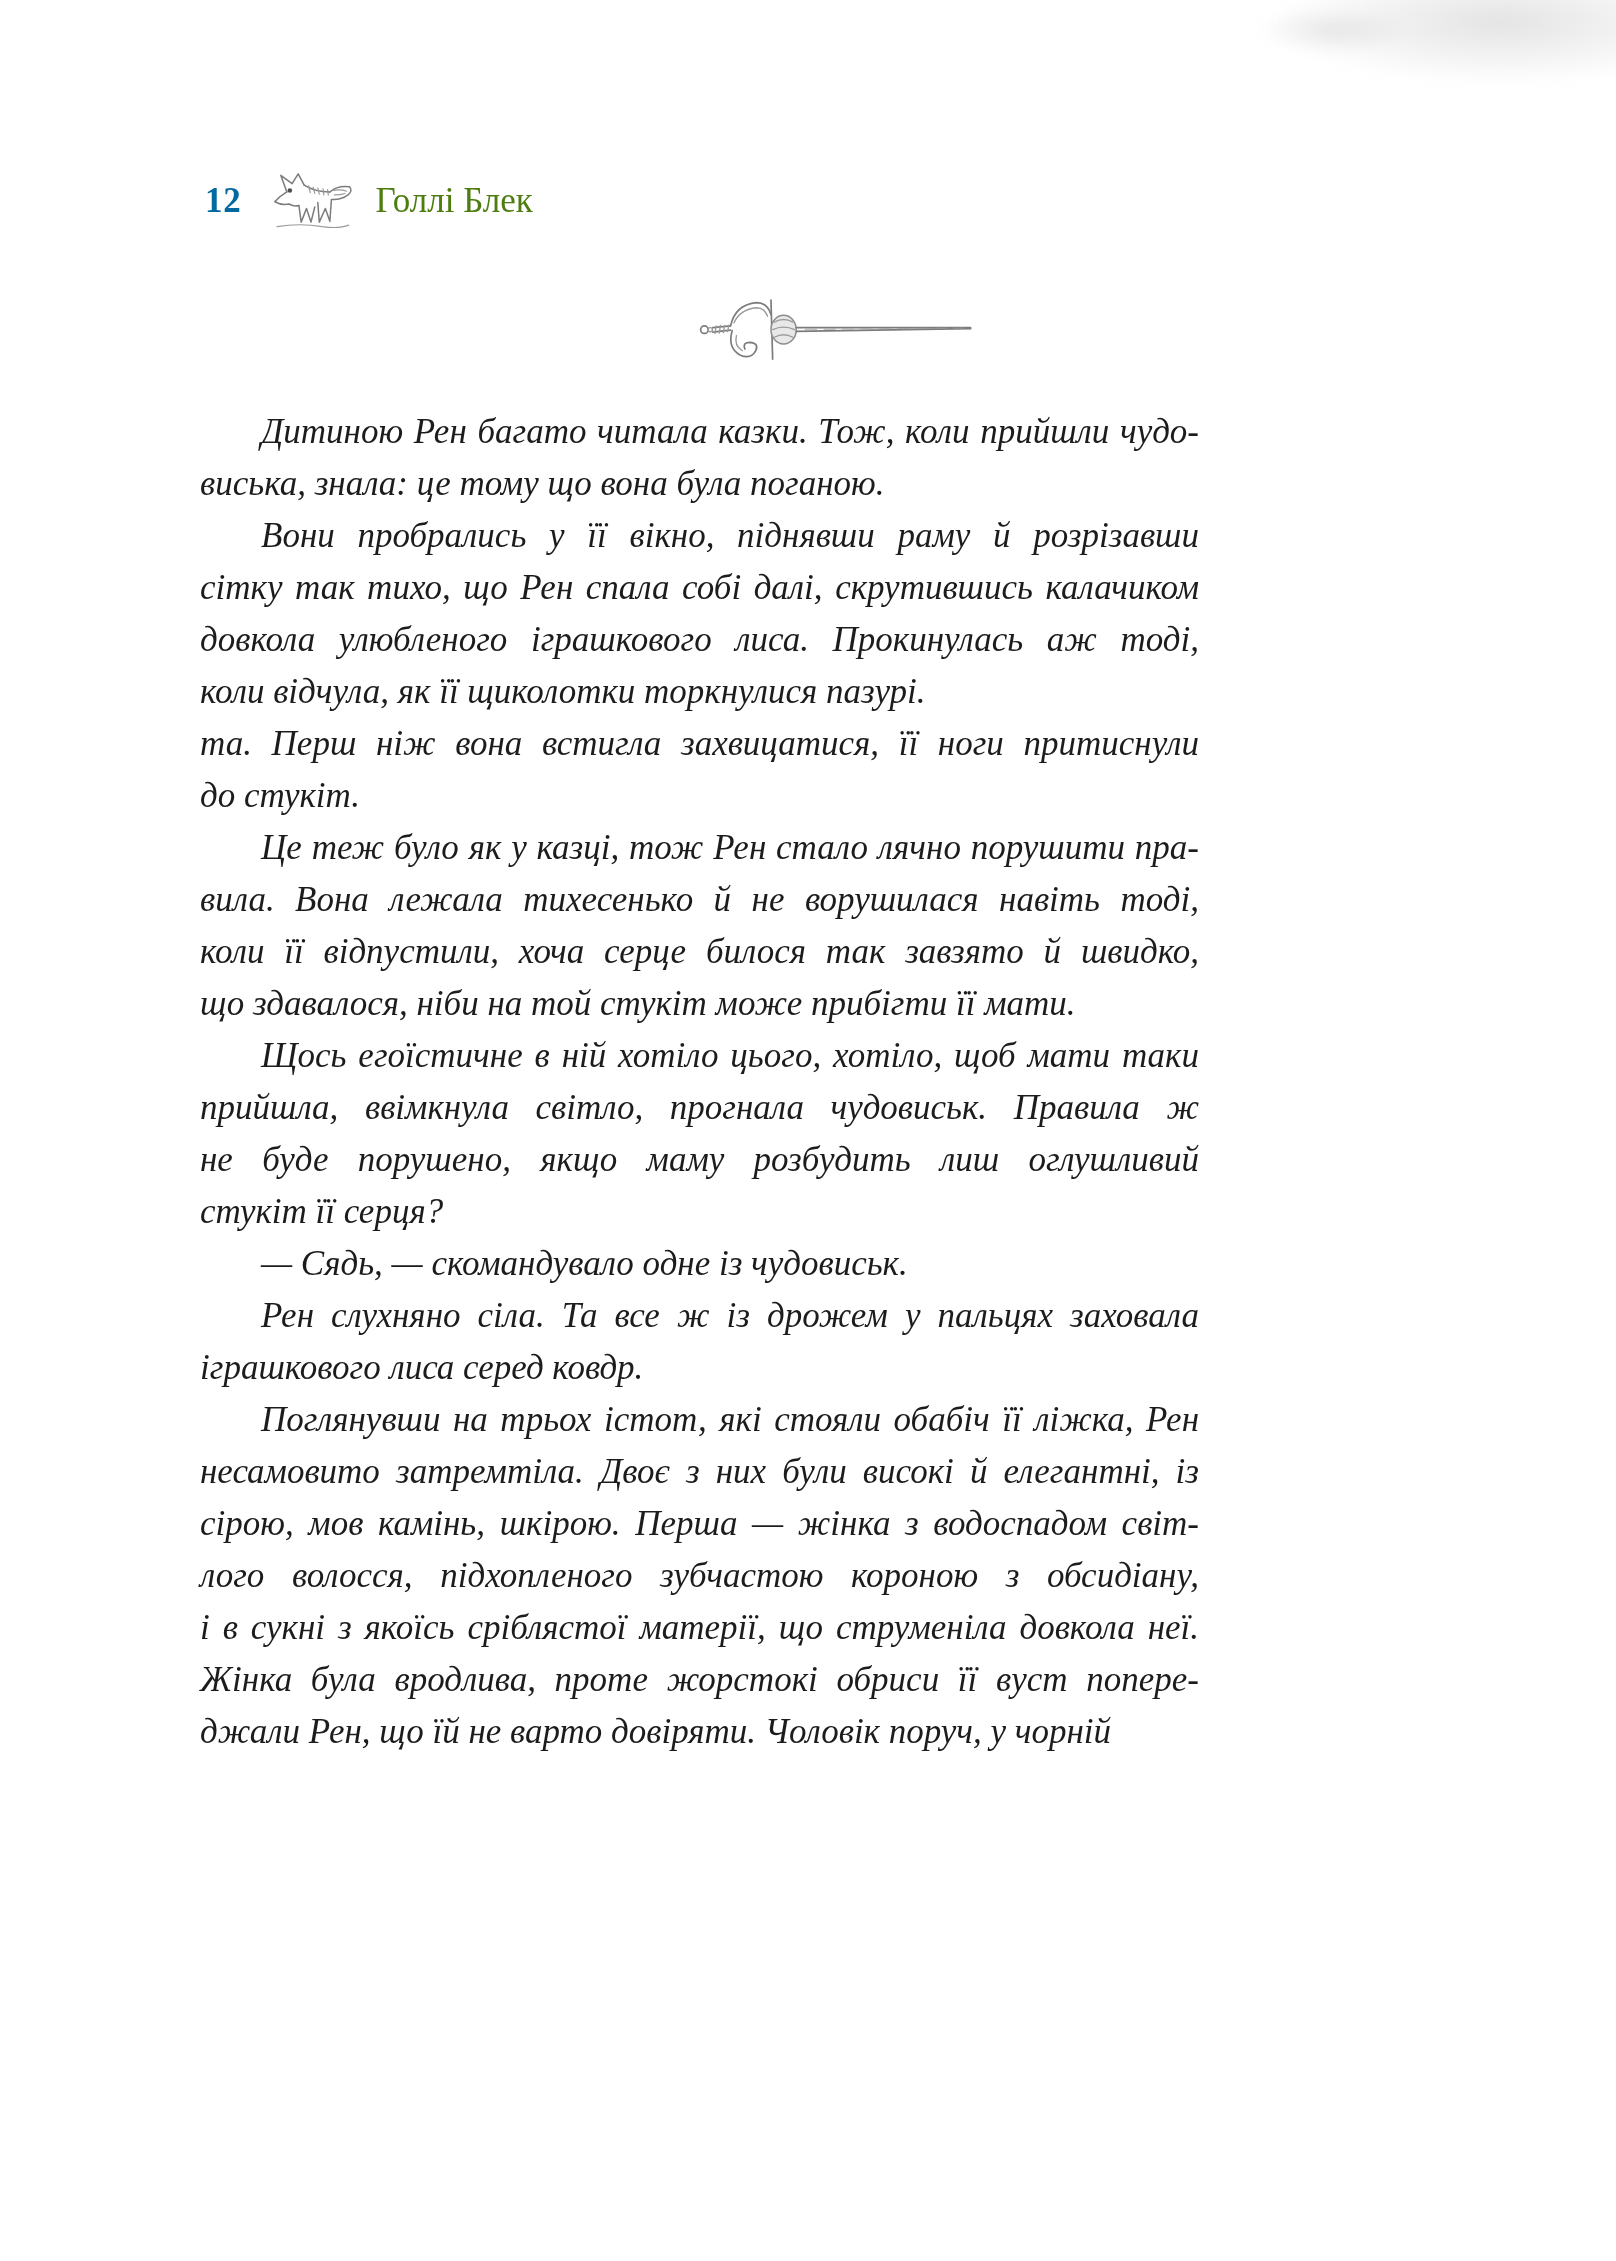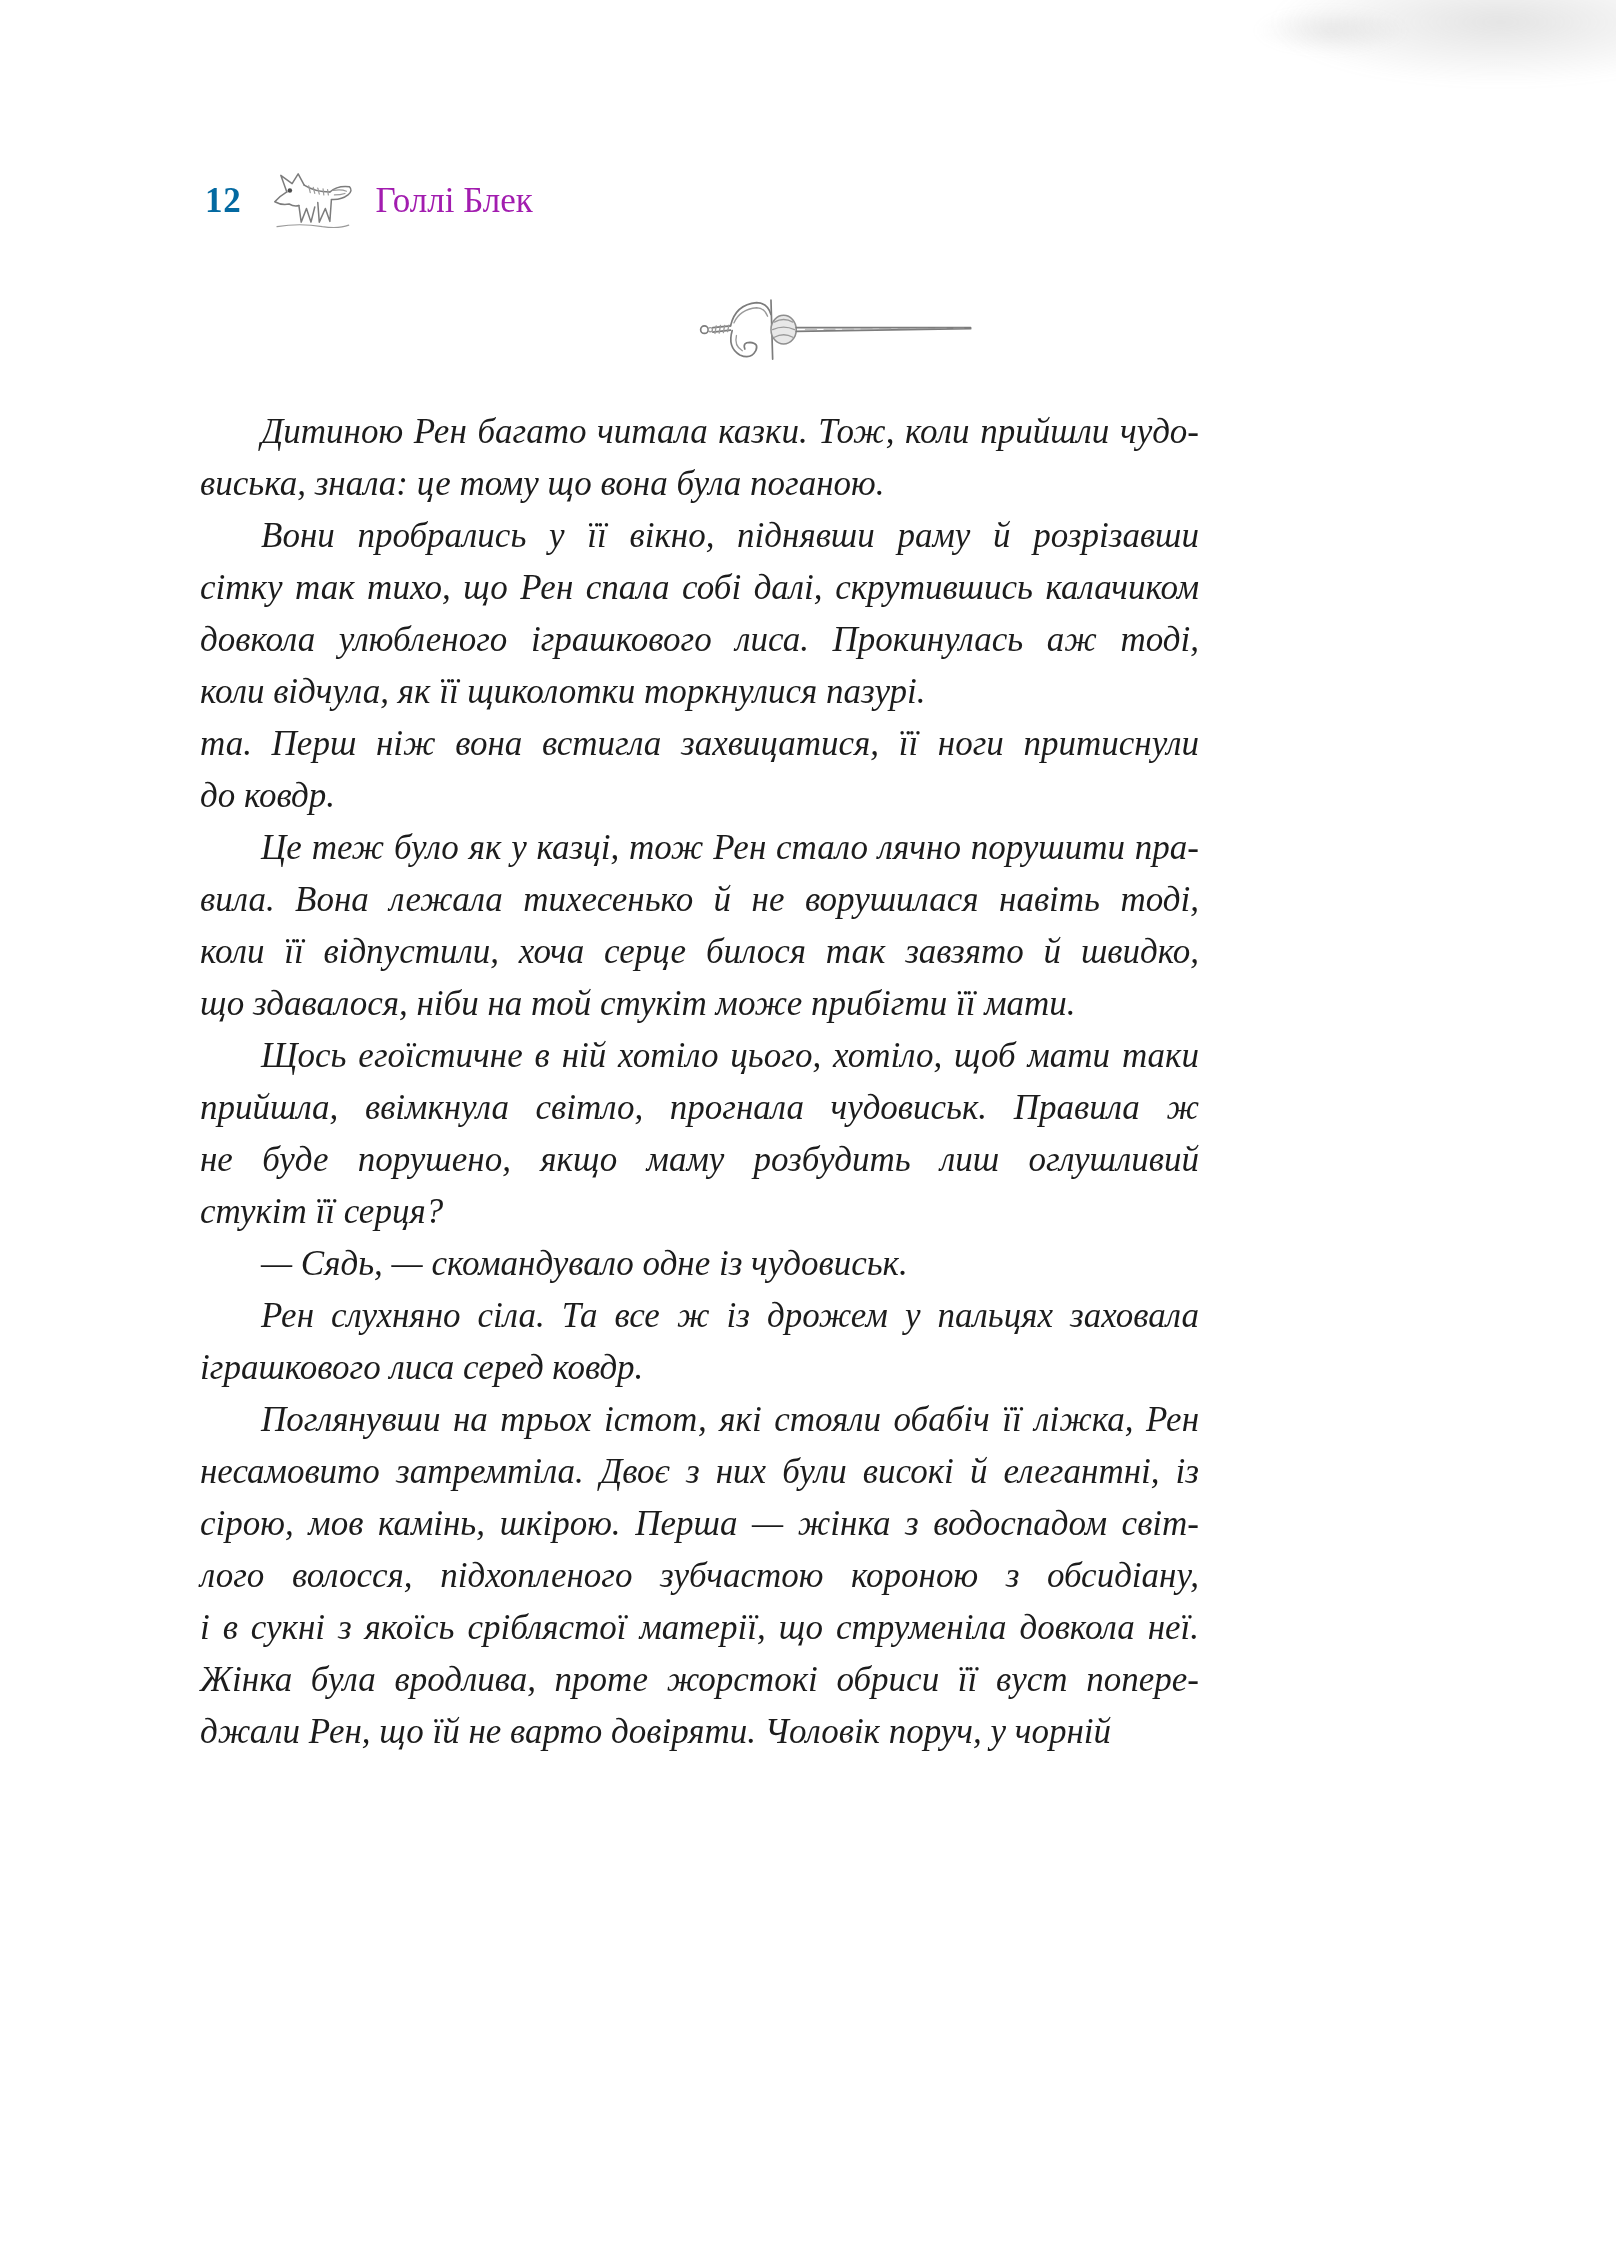--- a/index.html
+++ b/index.html
@@ -20,21 +20,21 @@
     filter:blur(4.2px);pointer-events:none;
   }
   .page-header{
     position:absolute;left:205px;top:168px;height:66px;
     display:flex;align-items:center;
   }
   .page-number{
     font-size:35px;font-weight:700;letter-spacing:0.8px;color:#0369a1;
   }
   .fox-wrap{margin:0 22px 0 29px;display:flex;align-items:center;}
-  .author-name{font-size:35px;color:#a21caf;}
+  .author-name{font-size:35px;color:#4d7c0f;}
   .divider-wrap{
     position:absolute;left:696px;top:295px;width:278px;height:71px;
   }
   .text-block{
     position:absolute;left:200px;top:406px;width:999px;font-style:italic;
   }
   .line{
     font-size:35px;line-height:52px;height:52px;
     text-align:justify;text-align-last:justify;
     color:#1c1c1c;
@@ -107,21 +107,21 @@
       <div class="line plast">виська, знала: це тому що вона була поганою.</div>
     </div>
     <div>
       <div class="line indent">Вони пробрались у її вікно, піднявши раму й розрізавши</div>
       <div class="line">сітку так тихо, що Рен спала собі далі, скрутившись калачиком</div>
       <div class="line">довкола улюбленого іграшкового лиса. Прокинулась аж тоді,</div>
       <div class="line plast">коли відчула, як її щиколотки торкнулися пазурі.</div>
     </div>
     <div>
       <div class="line">та. Перш ніж вона встигла захвицатися, її ноги притиснули</div>
-      <div class="line plast">до ковдр.</div>
+      <div class="line plast">до стукіт.</div>
     </div>
     <div>
       <div class="line indent">Це теж було як у казці, тож Рен стало лячно порушити пра-</div>
       <div class="line">вила. Вона лежала тихесенько й не ворушилася навіть тоді,</div>
       <div class="line">коли її відпустили, хоча серце билося так завзято й швидко,</div>
       <div class="line plast">що здавалося, ніби на той стукіт може прибігти її мати.</div>
     </div>
     <div>
       <div class="line indent">Щось егоїстичне в ній хотіло цього, хотіло, щоб мати таки</div>
       <div class="line">прийшла, ввімкнула світло, прогнала чудовиськ. Правила ж</div>

